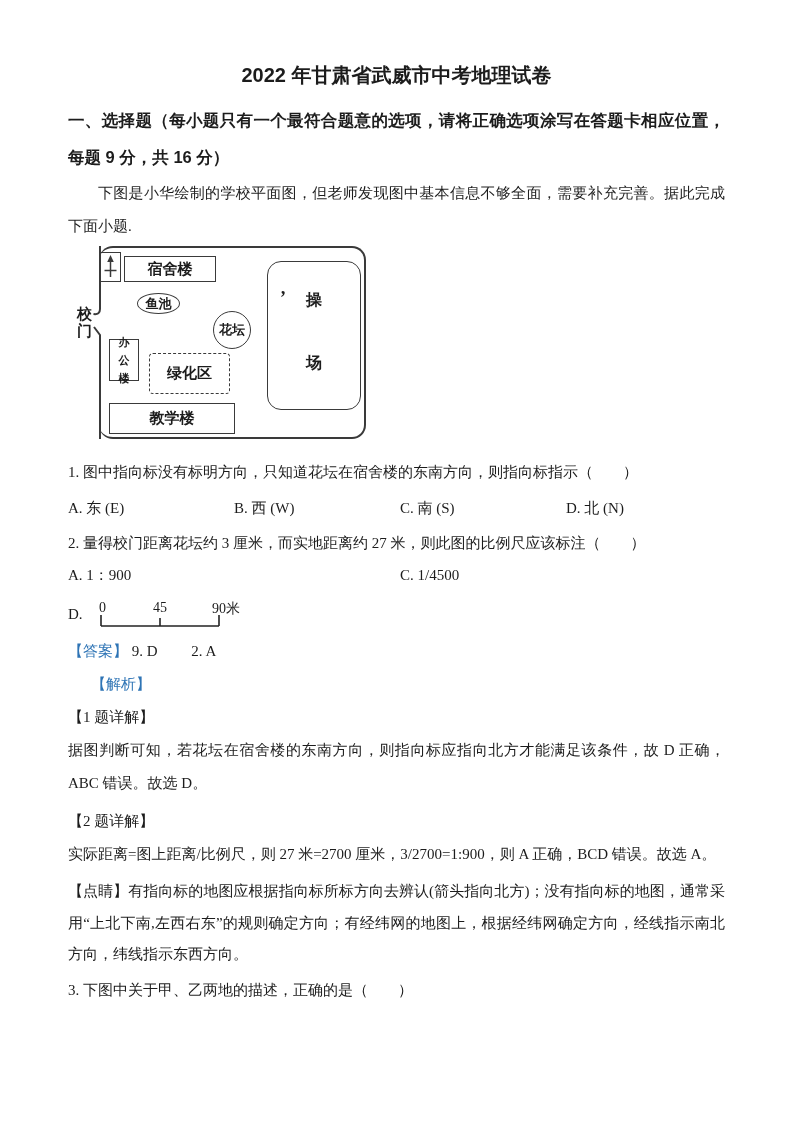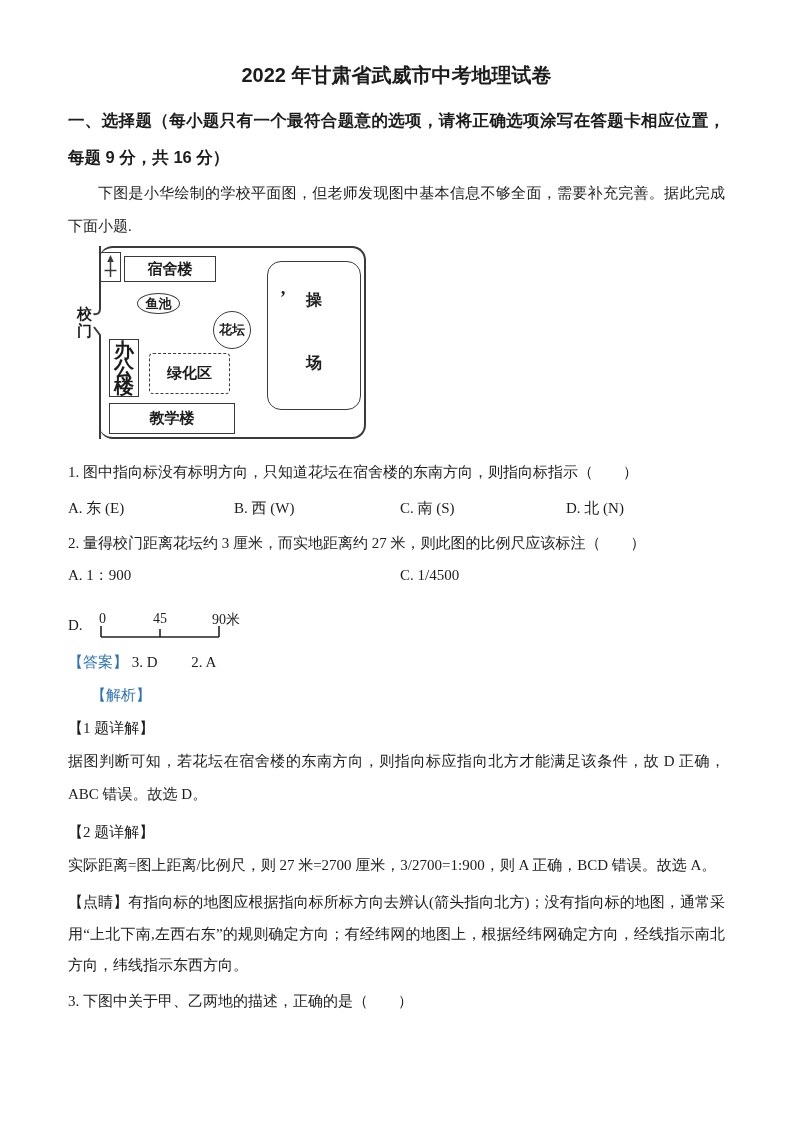--- a/index.html
+++ b/index.html
@@ -41,23 +41,23 @@
     position:absolute; left:38px; top:45px; width:43px; height:21px;
     border:1.5px solid #3a3a3a; border-radius:50%;
     display:flex; align-items:center; justify-content:center; font-size:13px; font-weight:bold;
   }
   .flowerbed {
     position:absolute; left:114px; top:63px; width:38px; height:38px;
     border:1.5px solid #3a3a3a; border-radius:50%;
     display:flex; align-items:center; justify-content:center; font-size:13px; font-weight:bold;
   }
   .office {
-    position:absolute; left:10px; top:91px; width:30px; height:58px;
+    position:absolute; left:10px; top:91px; width:30px; height:42px;
     border:1.5px solid #3a3a3a; display:flex; align-items:center; justify-content:center;
-    font-size:20px; font-weight:bold; line-height:18px; text-align:center;
+    font-size:11px; font-weight:bold; line-height:18px; text-align:center;
     word-break:break-all; padding:0 7px;
   }
   .greenarea {
     position:absolute; left:50px; top:105px; width:81px; height:41px;
     border:1.6px dashed #3a3a3a; border-radius:4px;
     display:flex; align-items:center; justify-content:center; font-size:15px; font-weight:bold;
   }
   .teaching {
     position:absolute; left:10px; top:155px; width:126px; height:31px;
     border:1.5px solid #3a3a3a; display:flex; align-items:center; justify-content:center;
@@ -78,21 +78,21 @@
 
   
   .q-line { font-size:15px; line-height:24px; }
   .q1-text { margin-top:18px; }
   .q1-options { display:flex; margin-top:12px; font-size:15px; line-height:24px; }
   .q1-options .opt { width:166px; }
   .q1-options .opt:last-child { width:auto; }
   .q2-text { margin-top:11px; }
   .q2-options {
     margin-top:8px; display:grid; grid-template-columns:332px 1fr;
-    row-gap:22px; font-size:15px; line-height:24px; align-items:start;
+    row-gap:11px; font-size:15px; line-height:24px; align-items:start;
   }
   .opt-d-cell { display:flex; align-items:flex-start; }
   .opt-d-cell .d-label { margin-right:10px; padding-top:4px; }
   .scalebar-svg { display:block; }
 
   .answer-line { margin-top:9px; font-size:15px; line-height:24px; }
   .blue { color:#2E74B5; }
   .answer-item { margin-right:30px; }
   .analysis-line { margin-top:9px; font-size:15px; line-height:24px;margin-left:23px; }
   .detail-heading { margin-top:9px; font-size:15px; line-height:24px; }
@@ -163,21 +163,21 @@
         <line x1="8" y1="28" x2="126" y2="28" stroke="#222" stroke-width="1.6"></line>
         <line x1="8" y1="28" x2="8" y2="17" stroke="#222" stroke-width="1.6"></line>
         <line x1="67" y1="28" x2="67" y2="20" stroke="#222" stroke-width="1.6"></line>
         <line x1="126" y1="28" x2="126" y2="17" stroke="#222" stroke-width="1.6"></line>
       </svg>
     </span>
   </div>
 
   <div class="answer-line">
     <span class="blue">【答案】</span>
-    <span class="answer-item">3. D</span>
+    <span class="answer-item">9. D</span>
     <span>2. A</span>
   </div>
   <div class="analysis-line blue">【解析】</div>
 
   <div class="detail-heading">【1 题详解】</div>
   <div class="body-par">据图判断可知，若花坛在宿舍楼的东南方向，则指向标应指向北方才能满足该条件，故 D 正确，ABC 错误。故选 D。</div>
 
   <div class="detail-heading">【2 题详解】</div>
   <div class="body-par">实际距离=图上距离/比例尺，则 27 米=2700 厘米，3/2700=1:900，则 A 正确，BCD 错误。故选 A。</div>
 

